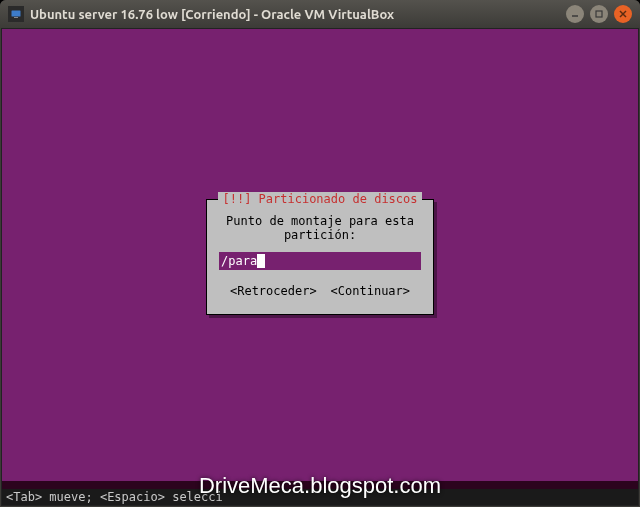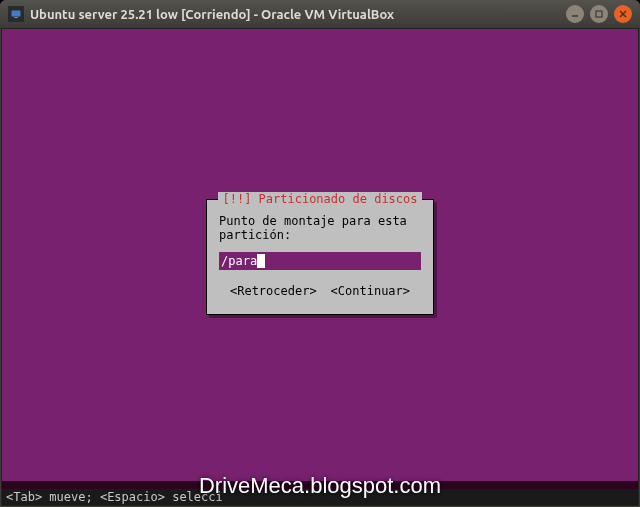--- a/index.html
+++ b/index.html
@@ -69,20 +69,21 @@
   }
   .dialog-title {
     display: inline-block;
     background: #bfbfbf;
     padding: 0 4px;
     color: #c63030;
     font-weight: normal;
   }
   .dialog-body {
     padding: 14px 12px 12px 12px;
+    text-align: center;
   }
   .prompt { margin-bottom: 10px; }
   .input-line {
     background: #77216f;
     color: #fff;
     height: 18px;
     width: 100%;
     display: flex;
     align-items: center;
     padding: 0 2px;
@@ -129,21 +130,21 @@
 
 <div class="window">
 
   <div class="titlebar">
     <span class="title-icon">
       <svg viewBox="0 0 24 24">
           <rect x="3" y="5" width="18" height="12" rx="1" fill="#3d7cc9"></rect>
           <rect x="8" y="18" width="8" height="2" fill="#888"></rect>
         </svg>
     </span>
-    <span class="title">Ubuntu server 25.21 low [Corriendo] - Oracle VM VirtualBox</span>
+    <span class="title">Ubuntu server 16.76 low [Corriendo] - Oracle VM VirtualBox</span>
     <div class="win-controls">
       <div class="win-btn win-min">
         <svg width="8" height="8" viewBox="0 0 8 8">
             <line x1="1" y1="6" x2="7" y2="6" stroke="#3a3a3a" stroke-width="1.5"></line>
           </svg>
       </div>
       <div class="win-btn win-max">
         <svg width="8" height="8" viewBox="0 0 8 8">
             <rect x="1" y="1" width="6" height="6" fill="none" stroke="#3a3a3a" stroke-width="1.2"></rect>
           </svg>

